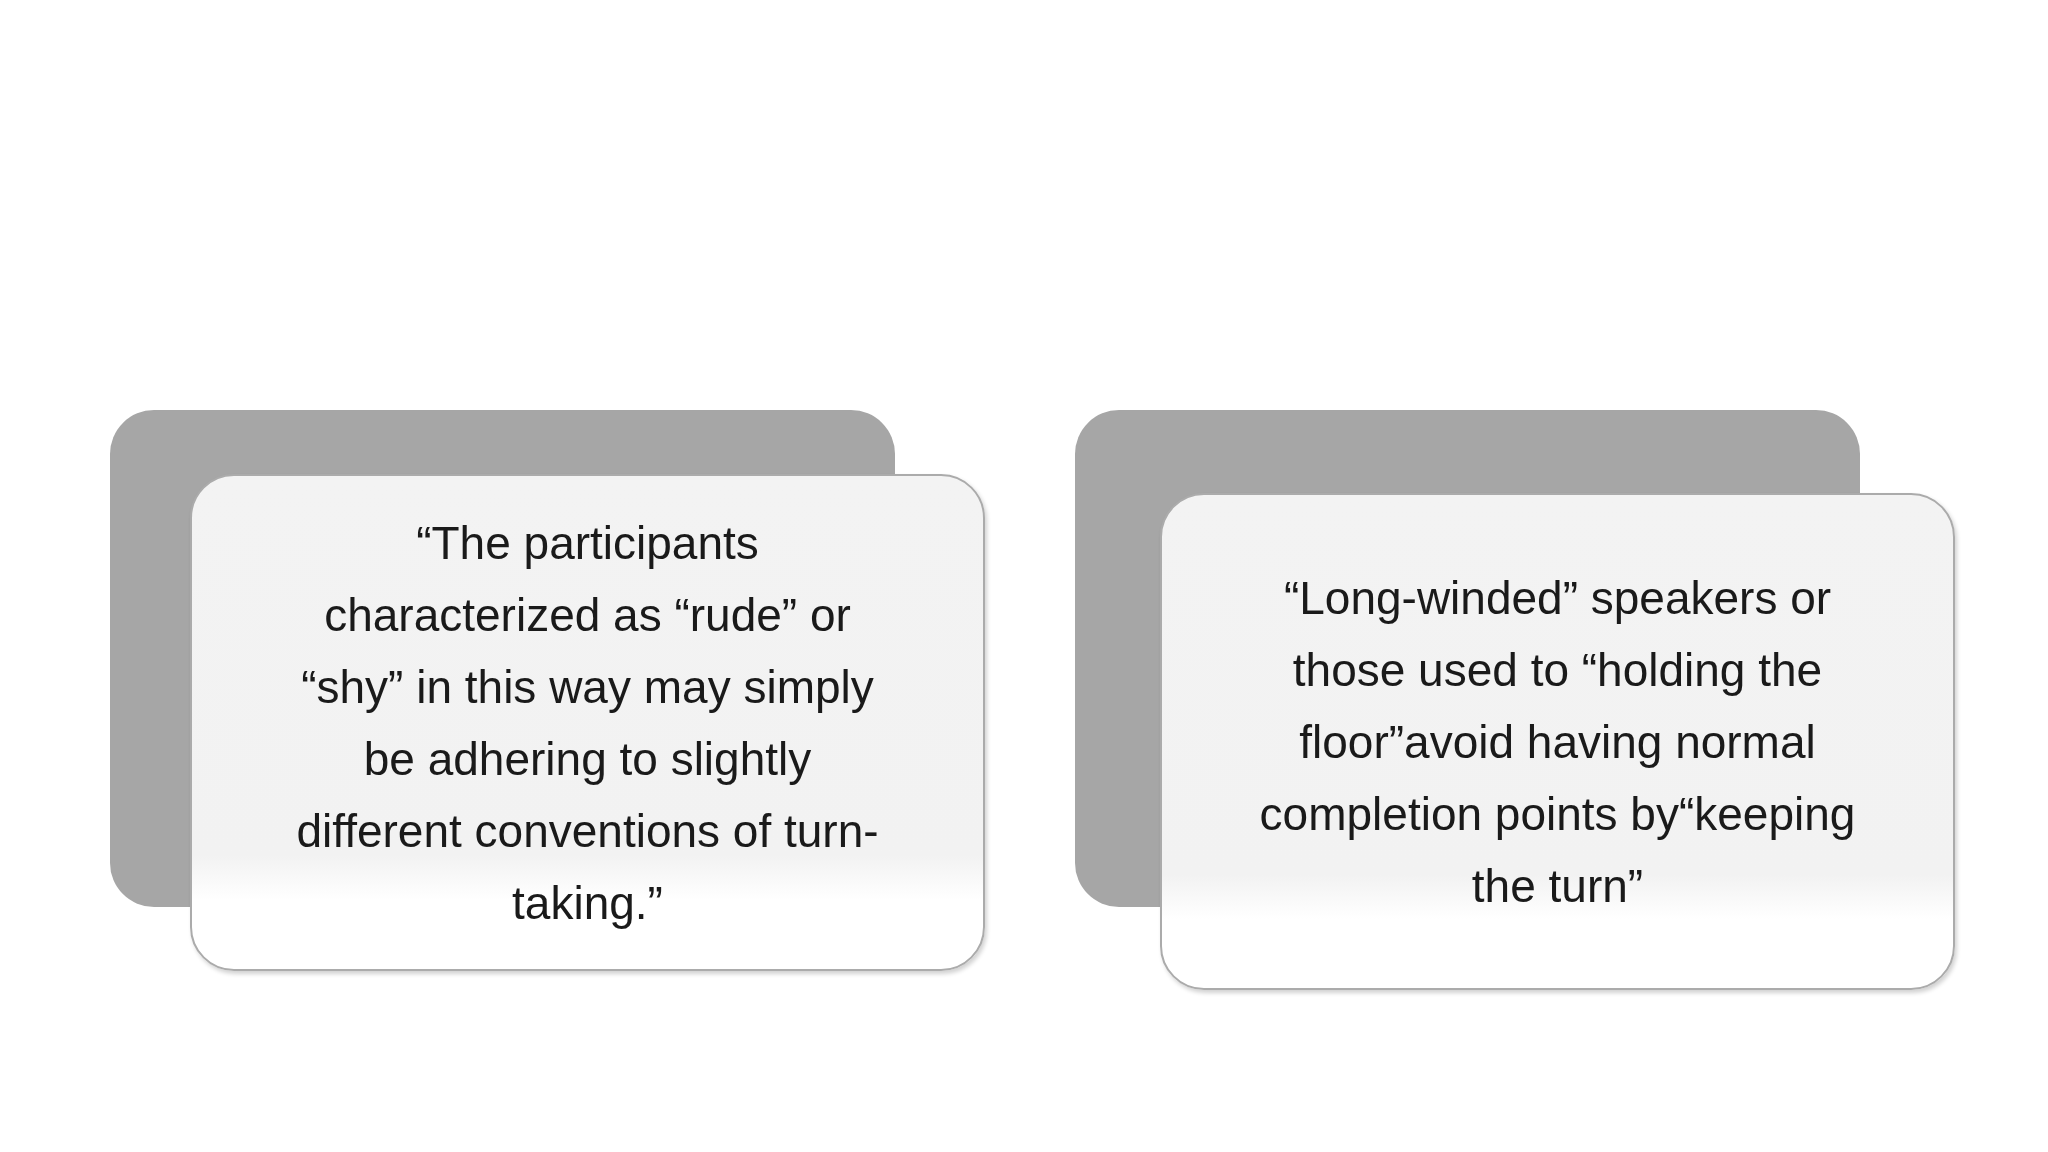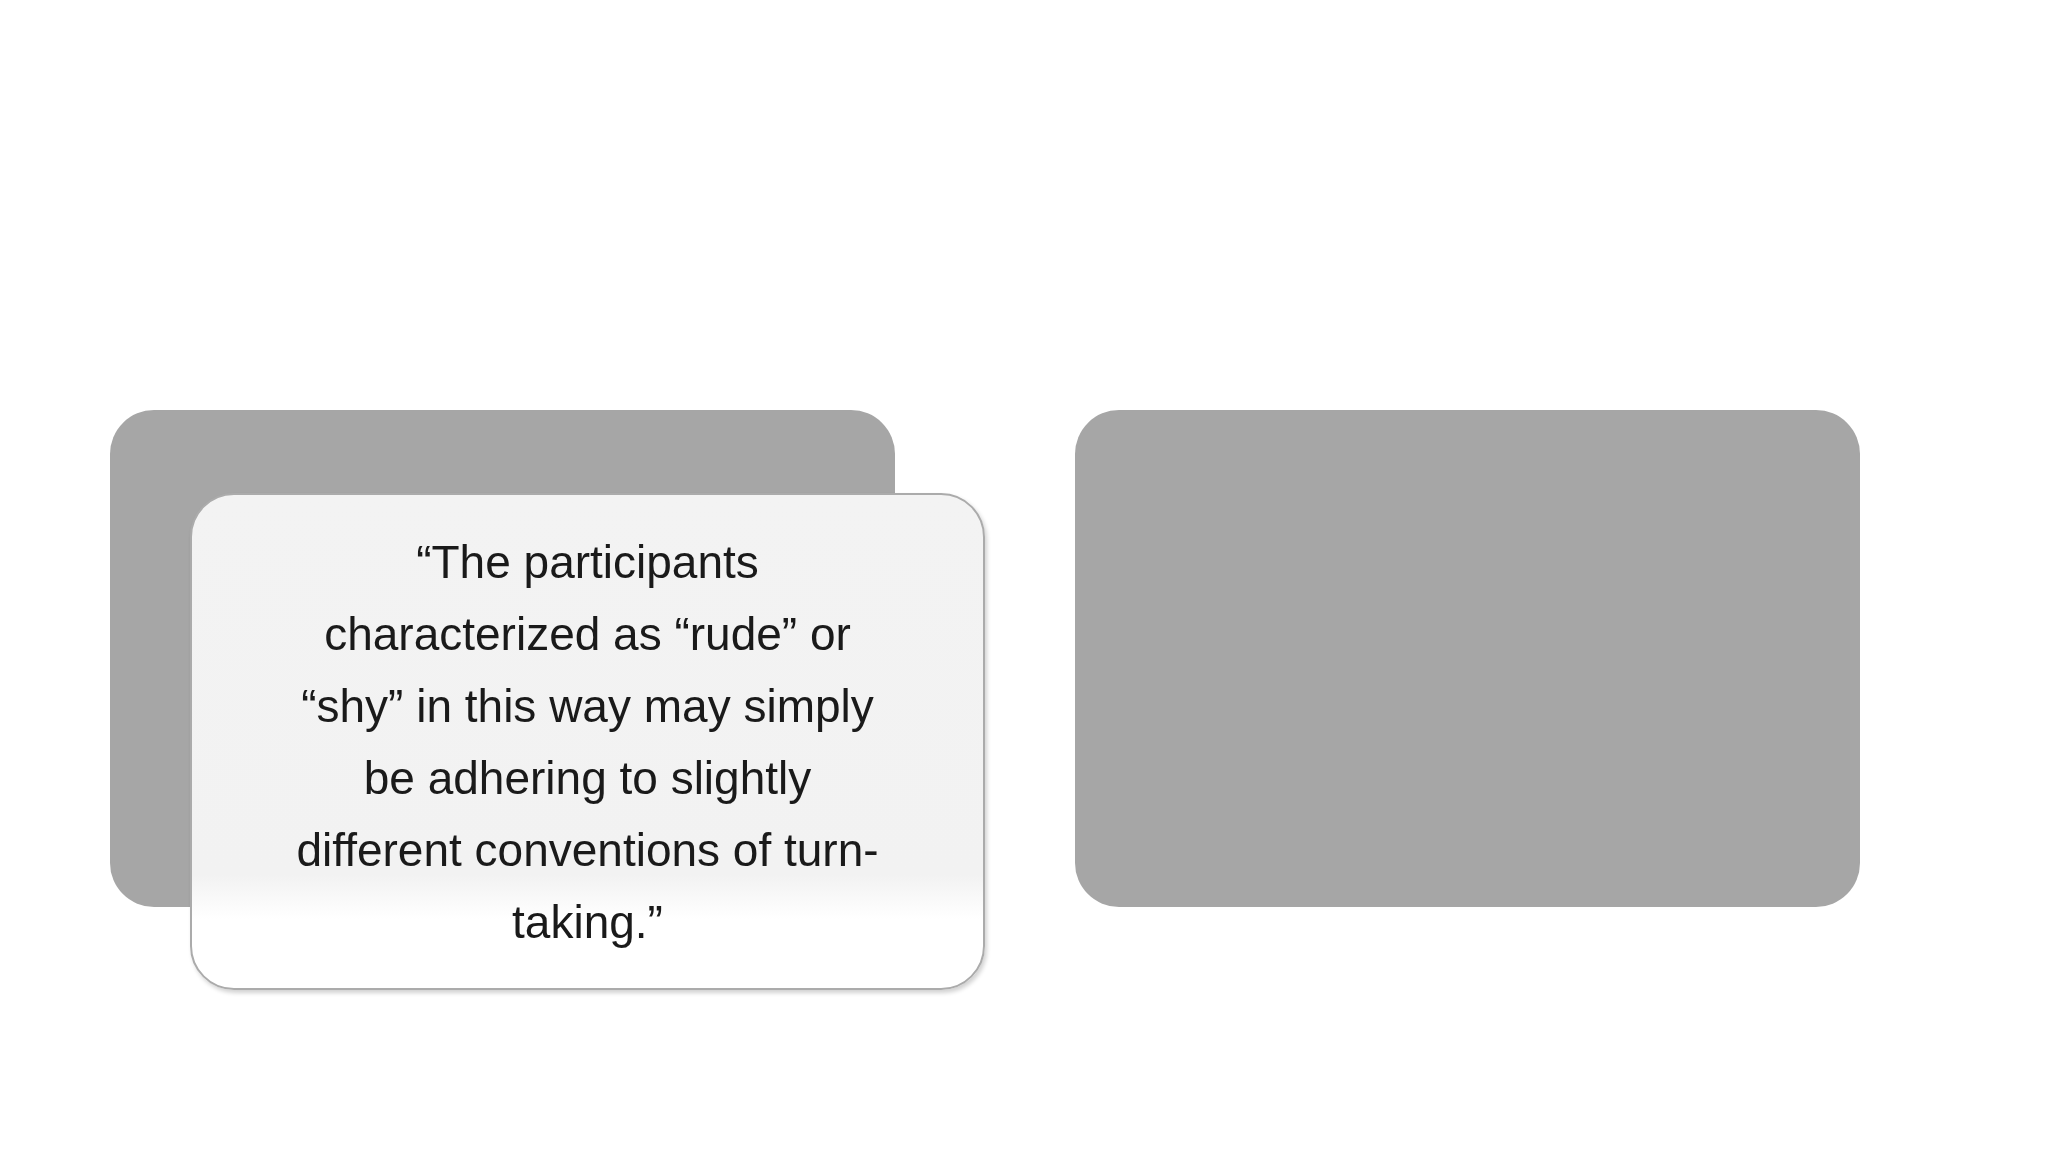--- a/index.html
+++ b/index.html
@@ -43,21 +43,21 @@
     height: 497px;
     border-radius: 44px;
     border: 2px solid #ababab;
     box-sizing: border-box;
     background: linear-gradient(180deg, #f3f3f3 0%, #f2f2f2 77%, #ffffff 86%);
     box-shadow: 2px 3px 4px rgba(0,0,0,0.18);
     display: flex;
     align-items: center;
     justify-content: center;
   }
-  .front-card.left  { left: 190px;  top: 493px; }
+  .front-card.left  { left: 190px;  top: 474px; }
   .front-card.right { left: 1160px; top: 493px; }
   .card-text {
     white-space: pre-line;
     text-align: center;
     font-size: 46px;
     line-height: 72px;
     color: #1a1a1a;
     padding: 0 36px;
   }
 </style>
@@ -73,15 +73,22 @@
 characterized as “rude” or
 “shy” in this way may simply
 be adhering to slightly
 different conventions of turn-
 taking.”</div>
     </div>
   </div>
 
   <div class="card-group">
     <div class="back-shape right"></div>
+    <div class="front-card right">
+      <div class="card-text">“Long-winded” speakers or
+those used to “holding the
+floor”avoid having normal
+completion points by“keeping
+the turn”</div>
+    </div>
   </div>
 
 </div>
 
 </body></html>

